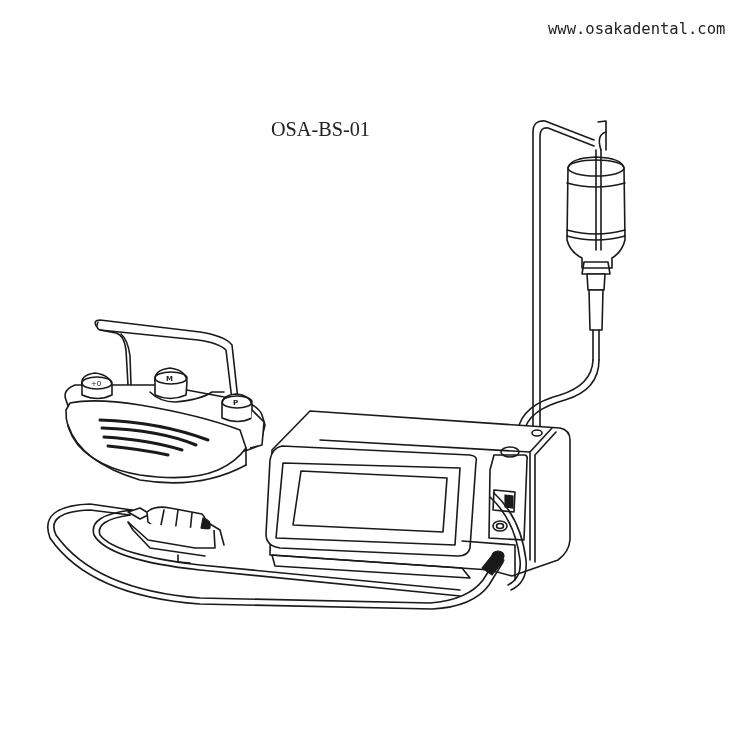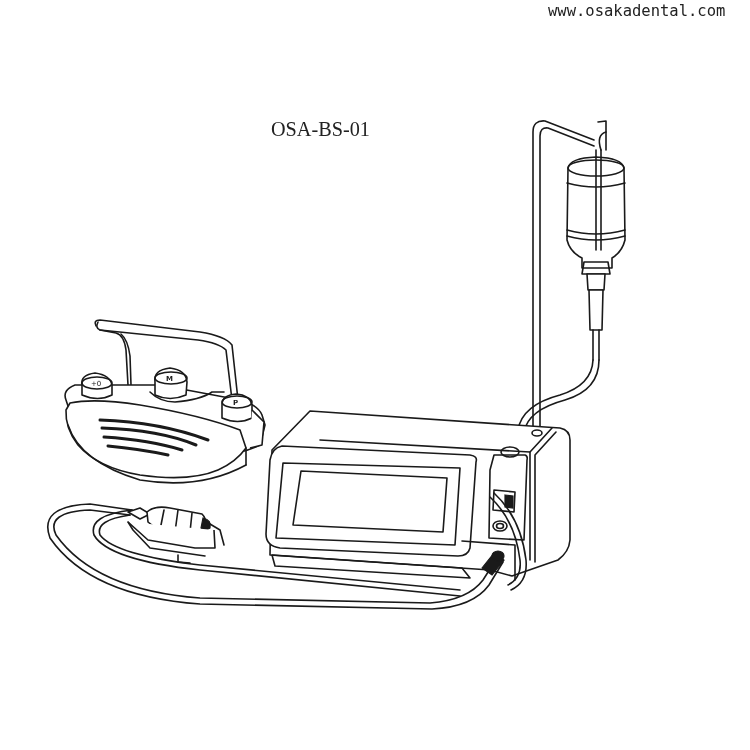--- a/index.html
+++ b/index.html
@@ -1,18 +1,18 @@
 <!DOCTYPE html>
 <html><head>
   <meta charset="utf-8">
   <style>
     html, body { margin: 0; padding: 0; background: #ffffff; }
     body { width: 750px; height: 750px; position: relative; overflow: hidden; }
     .watermark {
-      position: absolute; left: 548px; top: 2px;
+      position: absolute; left: 548px; top: 20px;
       font-family: "DejaVu Sans Mono", "Liberation Mono", monospace;
       font-size: 15.5px; color: #222; letter-spacing: 0px;
     }
     .model {
       position: absolute; left: 271px; top: 116px;
       font-family: "Liberation Serif", "DejaVu Serif", serif;
       font-size: 22px; color: #222;
       transform: scaleX(0.92); transform-origin: left top;
     }
     svg.drawing { position: absolute; left: 0; top: 0; }

